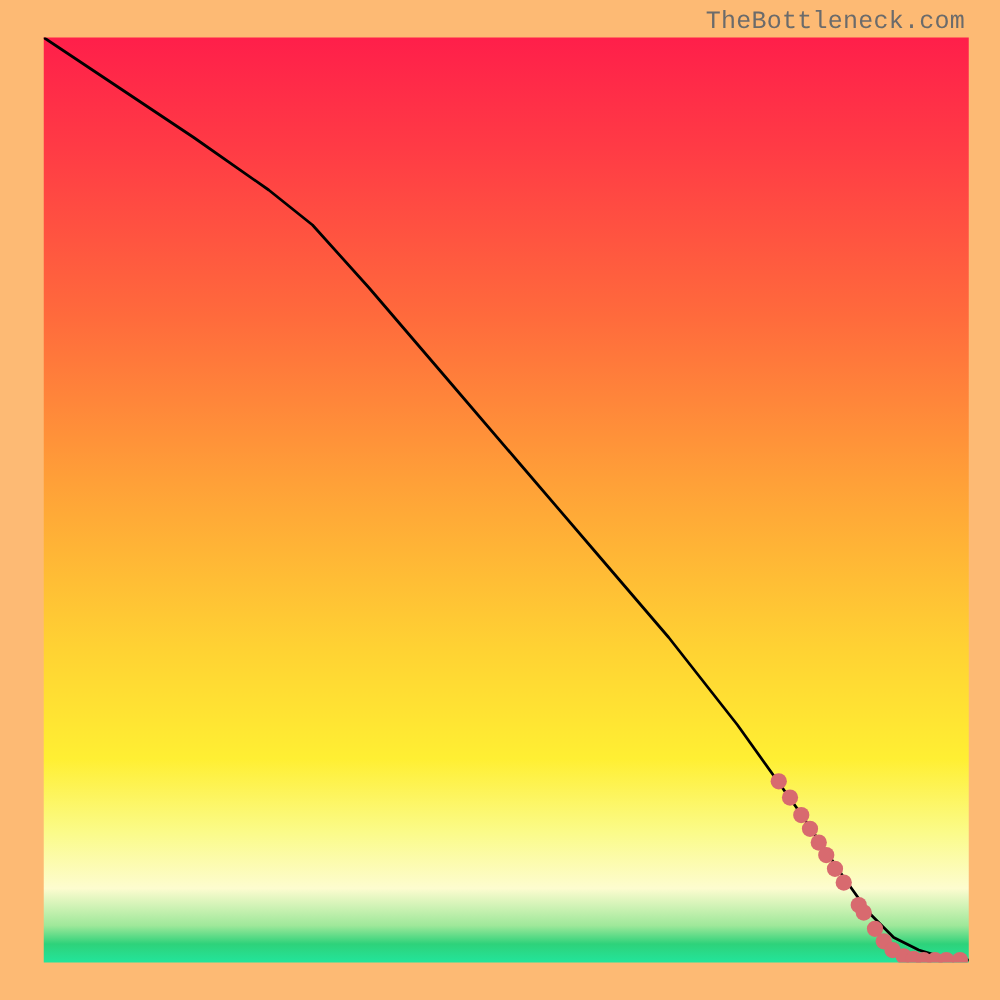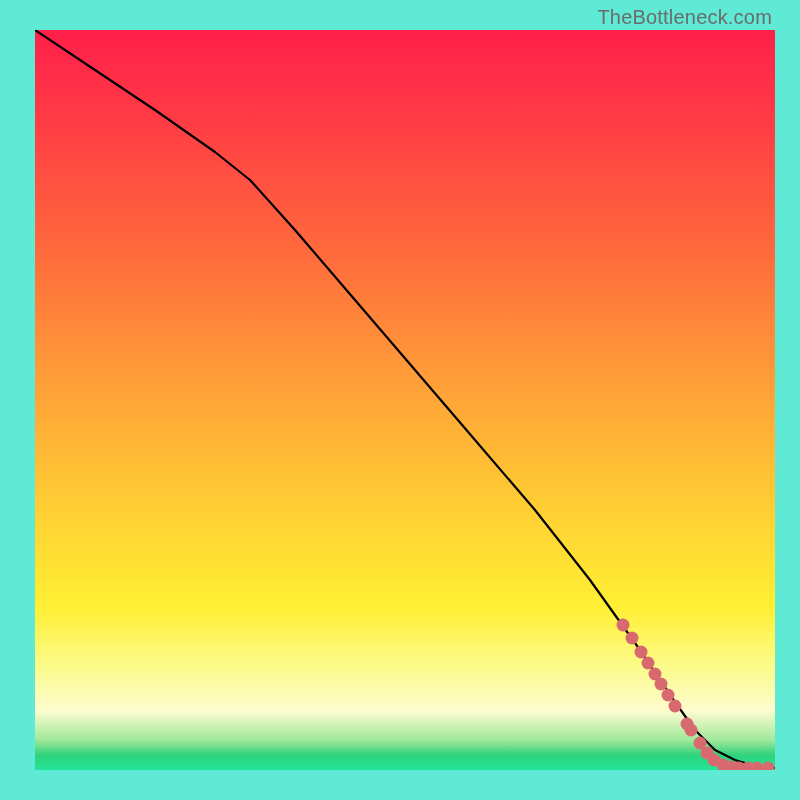--- a/index.html
+++ b/index.html
@@ -8,21 +8,22 @@
     width: 800px;
     height: 800px;
     background: #000;
     font-family: Arial, Helvetica, sans-serif;
     overflow: hidden;
   }
   .stage {
     position: relative;
     width: 800px;
     height: 800px;
-    background: #5eead4;
+    background: #fdba74;
+    font-family: Liberation Mono, monospace;
   }
   .plot {
     position: absolute;
     left: 35px;
     top: 30px;
     width: 740px;
     height: 740px;
     
     background: linear-gradient(
       to bottom,

